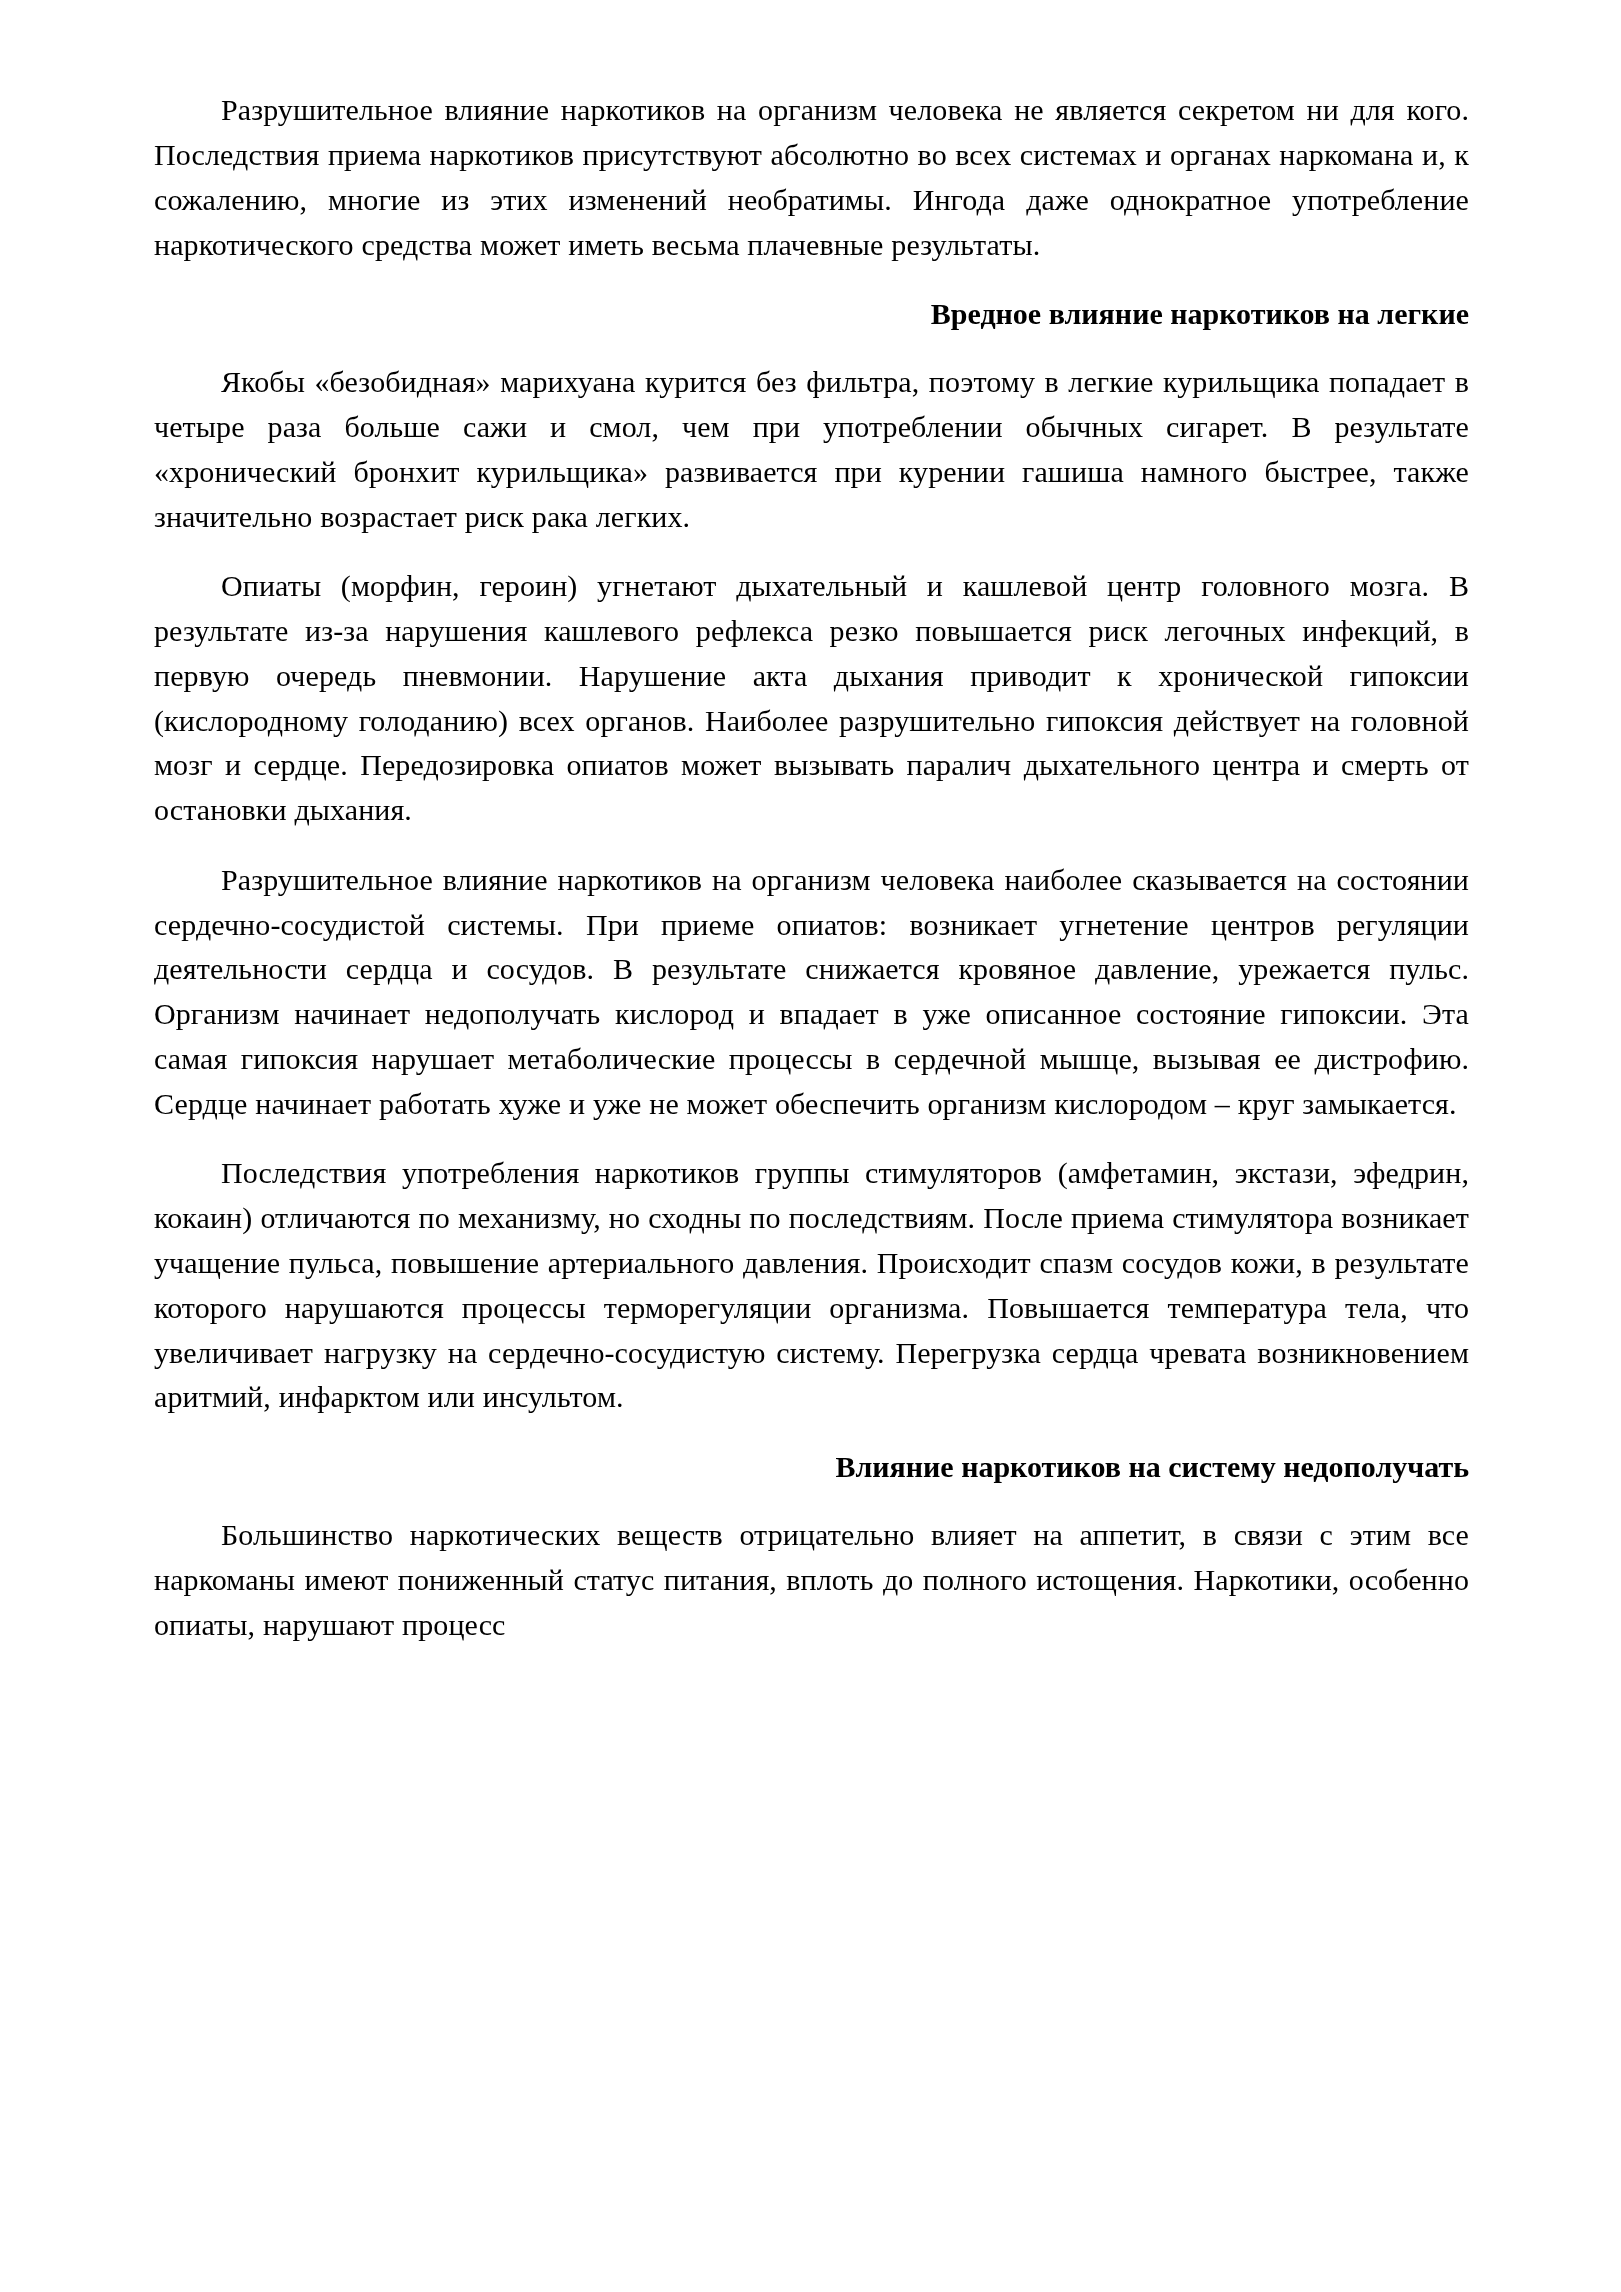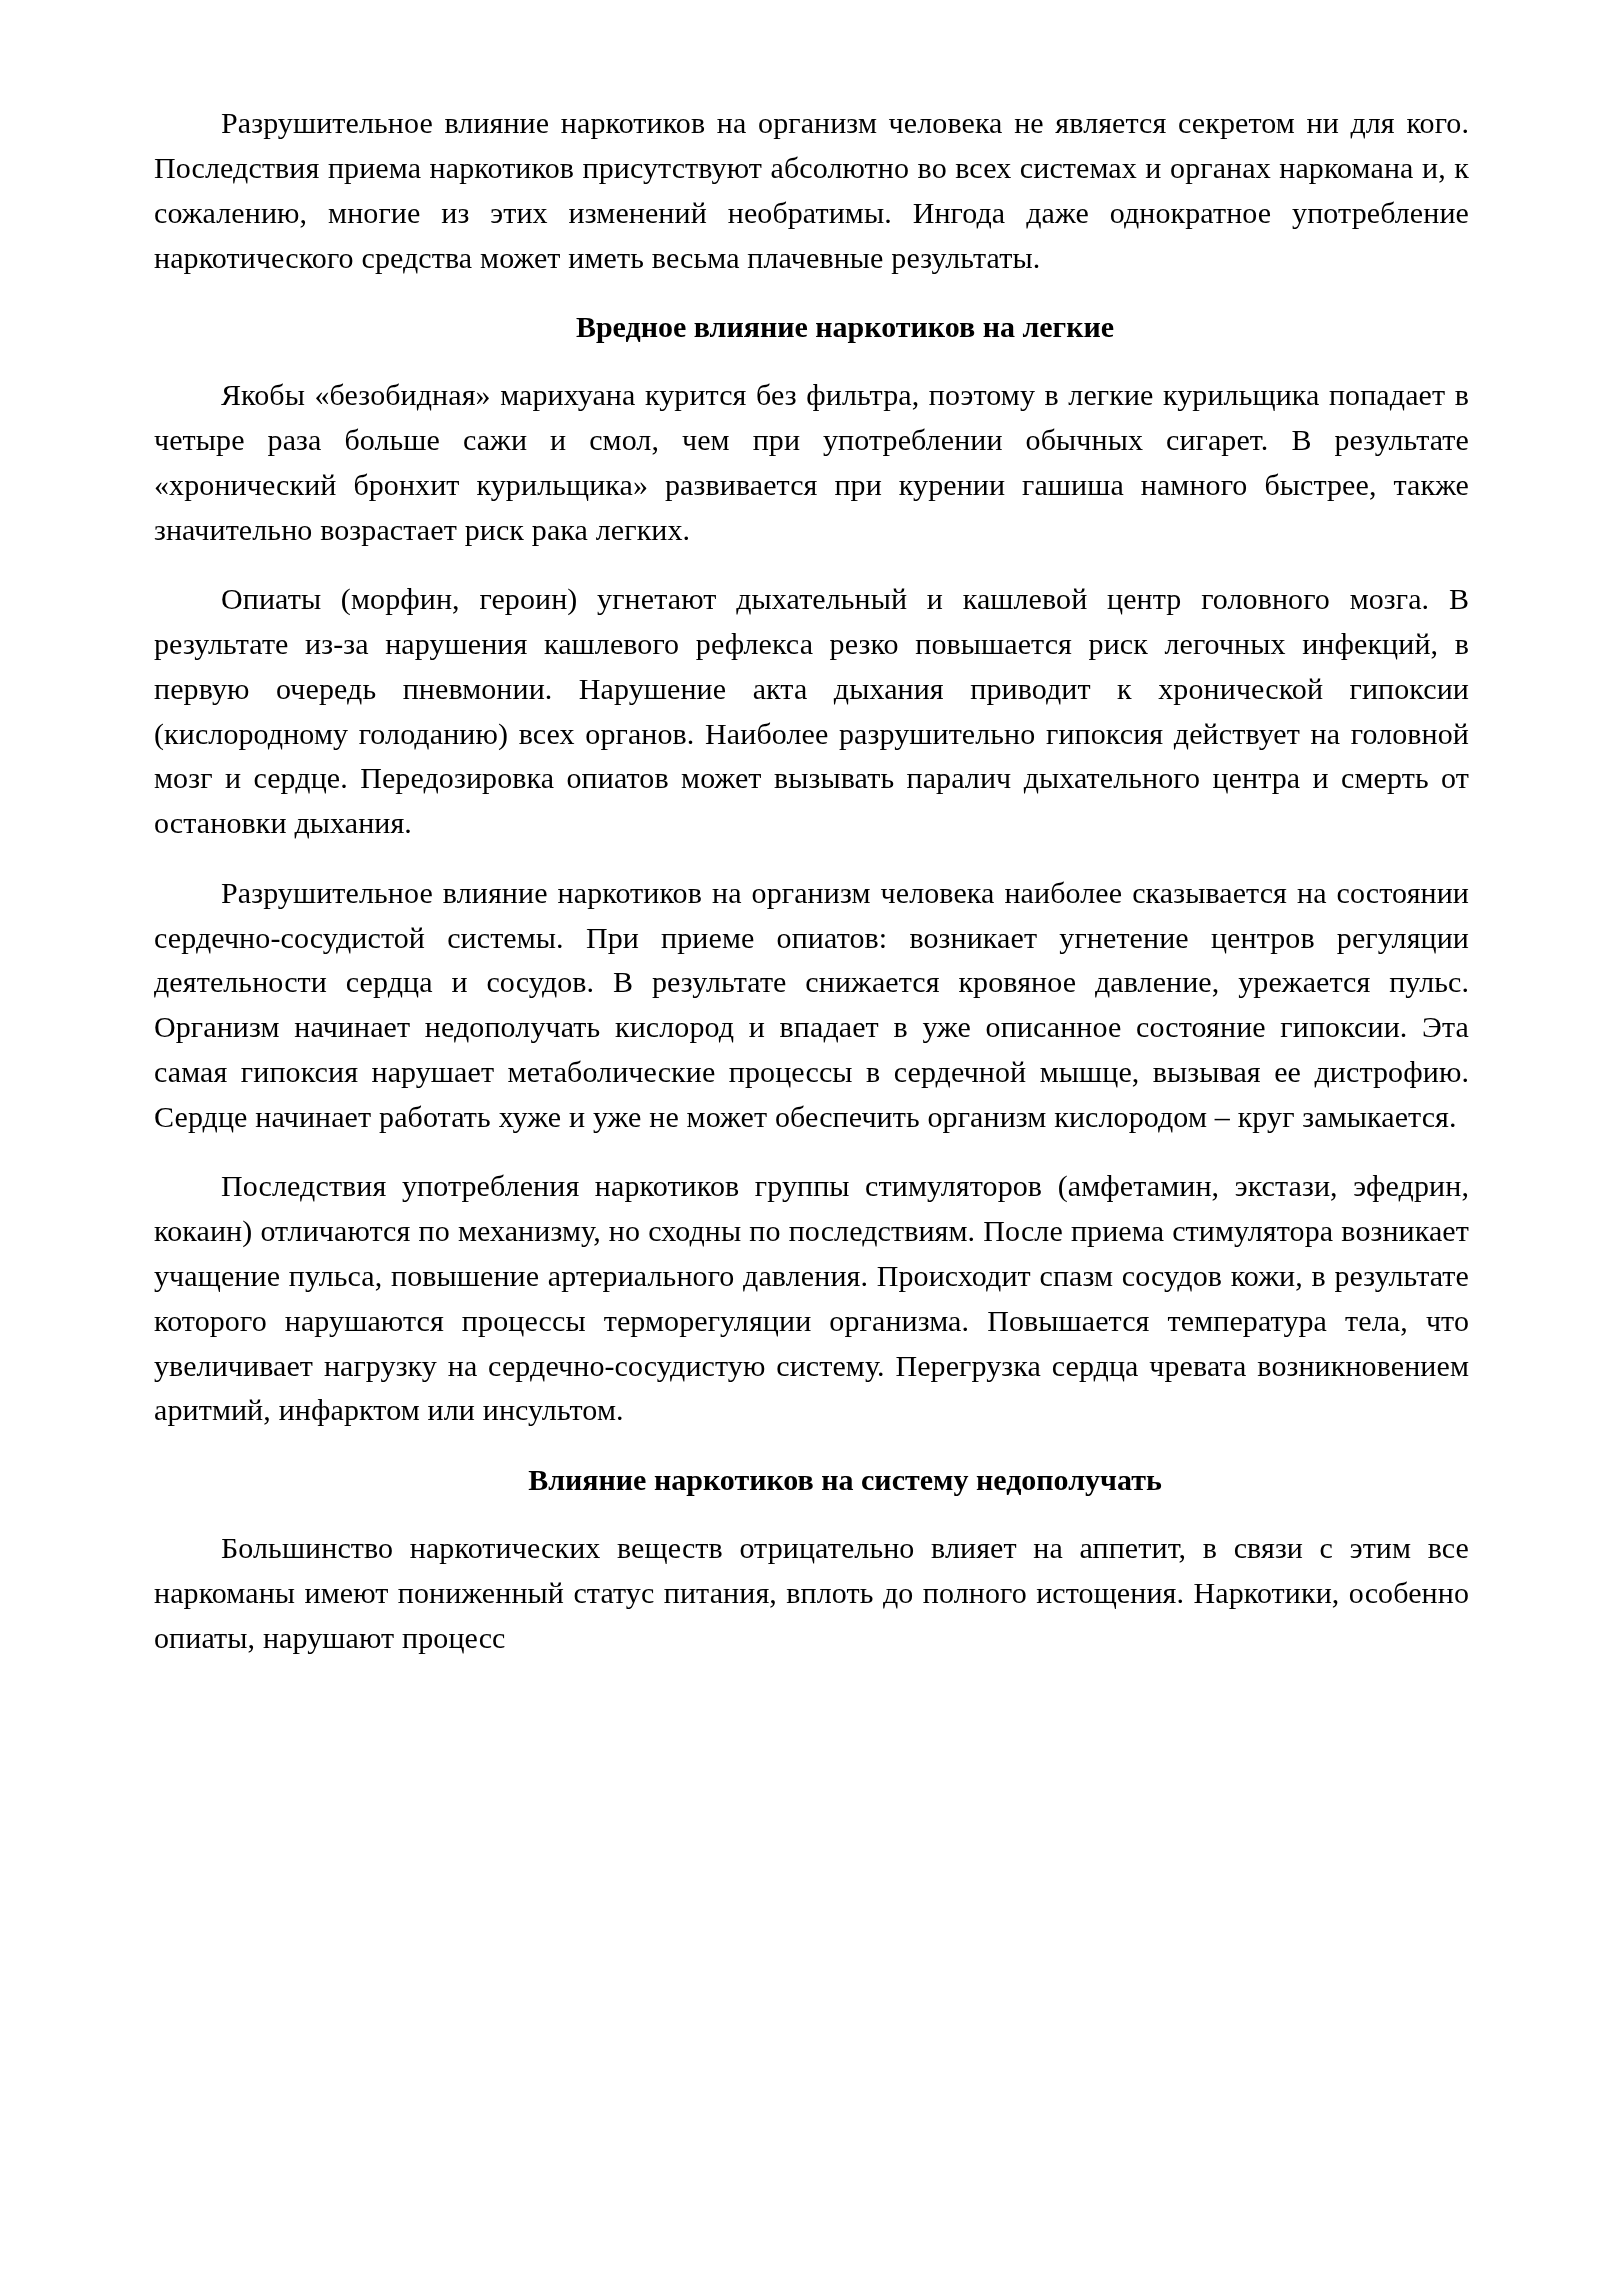--- a/index.html
+++ b/index.html
@@ -13,21 +13,21 @@
     width: 1621px;
     height: 2293px;
     background: #ffffff;
     margin: 0 auto;
     overflow: hidden;
     box-sizing: border-box;
   }
   .content {
     position: absolute;
     left: 154px;
-    top: 101px;
+    top: 88px;
     width: 1315px;
   }
   .para {
     font-family: "Liberation Serif", "DejaVu Serif", serif;
     font-size: 30px;
     line-height: 1.495;
     color: #000000;
     text-align: justify;
     text-justify: inter-word;
     text-indent: 67px;
@@ -35,21 +35,21 @@
     letter-spacing: 0.1px;
     word-spacing: 0.2px;
     -webkit-font-smoothing: antialiased;
   }
   .heading {
     font-family: "Liberation Serif", "DejaVu Serif", serif;
     font-size: 30px;
     line-height: 1.495;
     color: #000000;
     font-weight: bold;
-    text-align: center;
+    text-align: right;
     text-indent: 67px;
     margin: 0 0 23.5px 0;
   }
   .heading-gap-top {
     margin-top: 3.9px;
   }
 </style>
 </head>
 <body>
 

